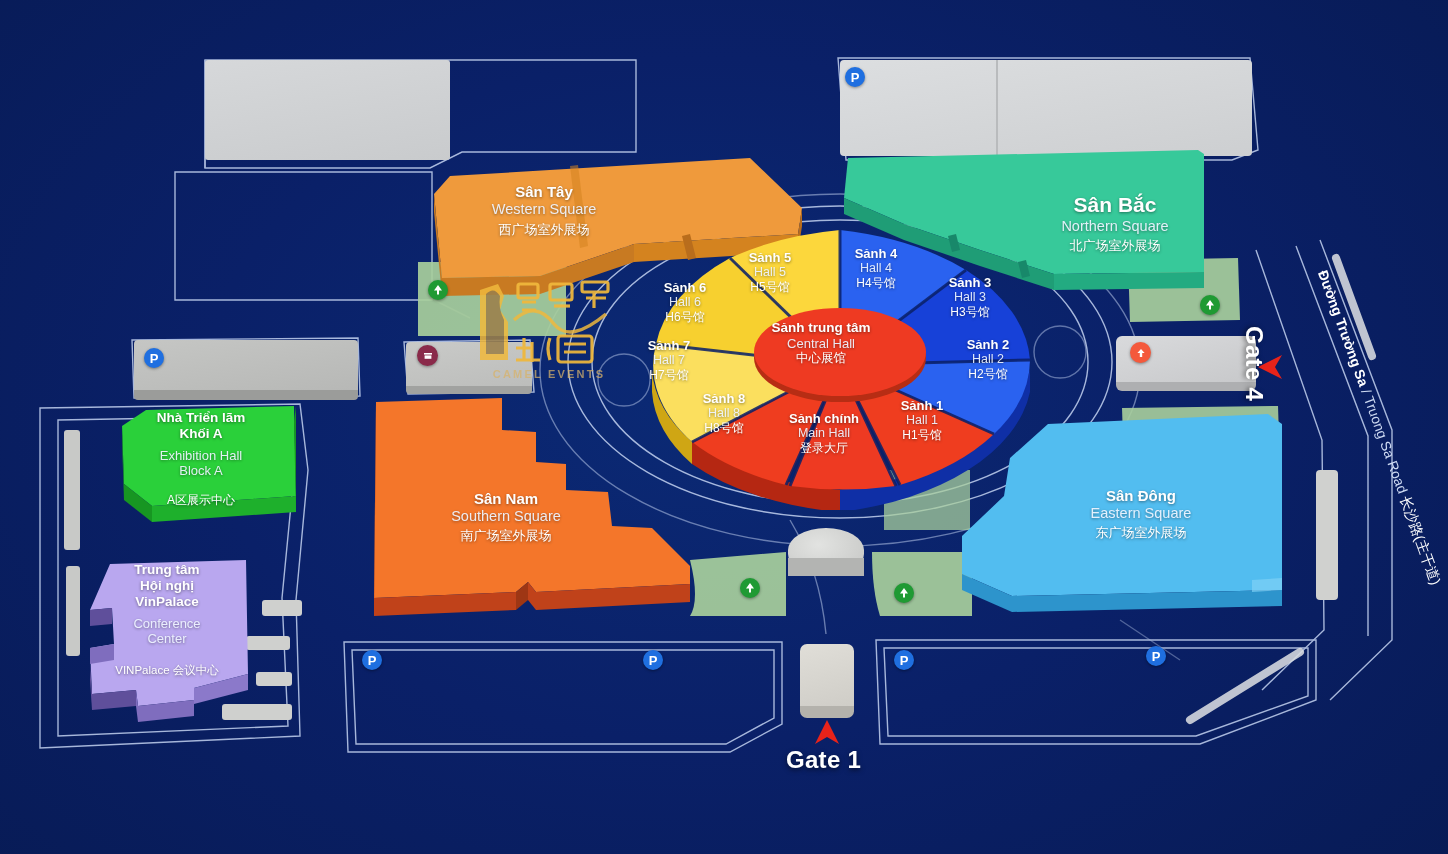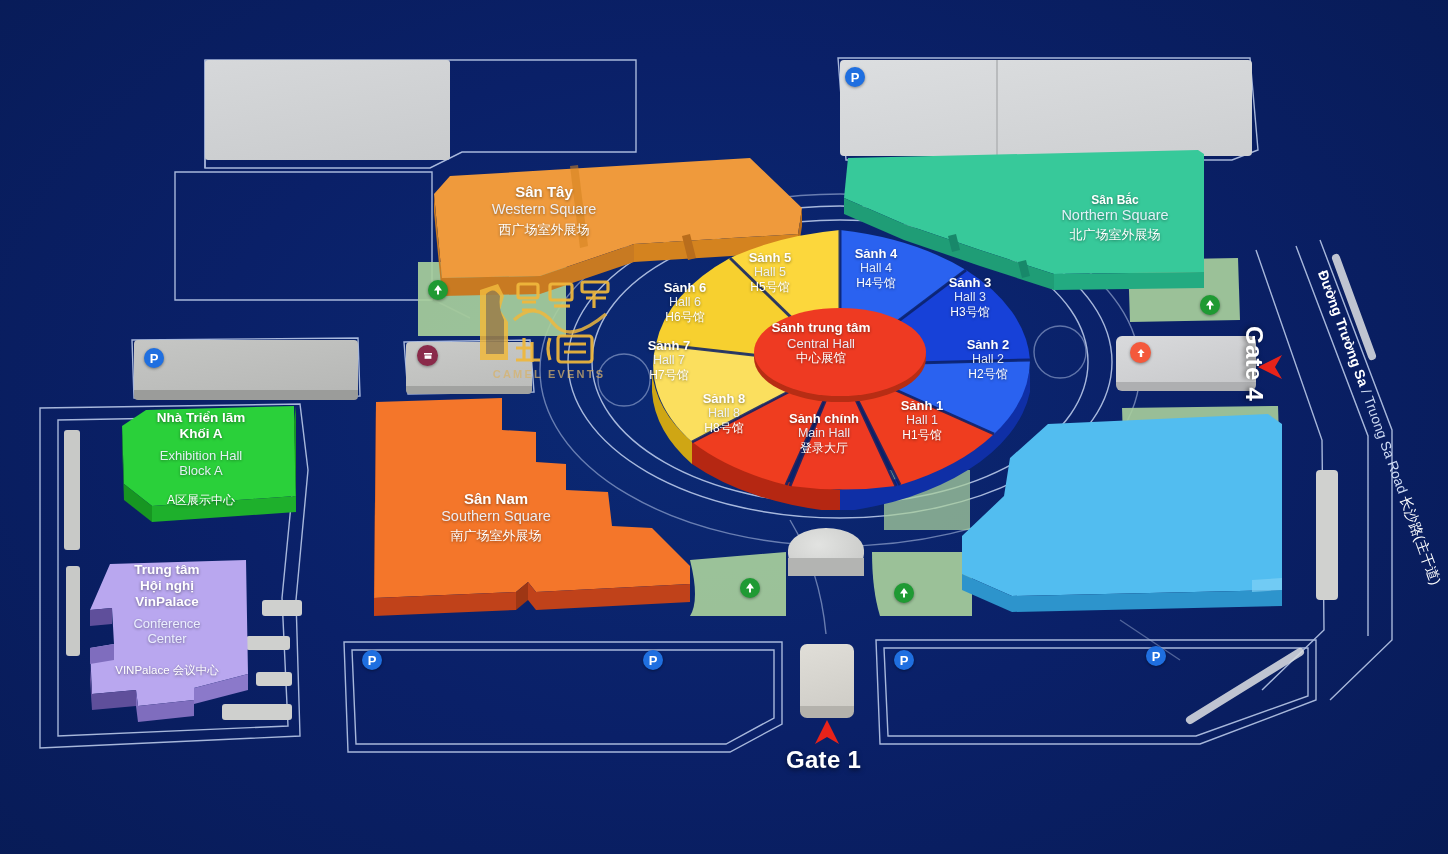--- a/index.html
+++ b/index.html
@@ -208,47 +208,52 @@
   <svg class="abs" style="left:840px;top:142px;width:410px;height:160px;z-index:22;" viewBox="0 0 410 160">
     <path d="M8 16 L358 8 L364 12 L364 130 L214 132 L140 108 L64 82 L4 56 Z" fill="#37c99a"></path>
     <path d="M4 56 L64 82 L64 98 L4 72 Z" fill="#1f9d76"></path>
     <path d="M64 82 L140 108 L140 124 L64 98 Z" fill="#1f9d76"></path>
     <path d="M140 108 L214 132 L214 148 L140 124 Z" fill="#1f9d76"></path>
     <path d="M214 132 L364 130 L364 146 L214 148 Z" fill="#23ab81"></path>
     <path d="M108 94 L112 110 L120 108 L116 92 Z" fill="#18886a"></path>
     <path d="M178 120 L182 136 L190 134 L186 118 Z" fill="#18886a"></path>
   </svg>
   <div class="lbl" style="left:1014px;top:193px;width:202px;">
-    <div class="vi" style="font-size:12px;">Sân Bắc</div>
+    <div class="vi" style="font-size:21px;">Sân Bắc</div>
     <div class="en" style="font-size:14.5px;">Northern Square</div>
     <div class="zh" style="font-size:13px;margin-top:3px;">北广场室外展场</div>
   </div>
 
   <svg class="abs" style="left:360px;top:386px;width:350px;height:240px;z-index:22;" viewBox="0 0 350 240">
     <path d="M16 16 L142 12 L142 44 L176 46 L176 76 L206 78 L206 104 L248 106 L252 140 L292 142 L330 180
              L330 198 L176 206 L168 196 L156 206 L14 212 Z" fill="#f4762a"></path>
     <path d="M14 212 L14 230 L156 224 L156 206 Z" fill="#c0421a"></path>
     <path d="M156 206 L168 196 L168 214 L156 224 Z" fill="#9e3614"></path>
     <path d="M168 196 L176 206 L176 224 L168 214 Z" fill="#c0421a"></path>
     <path d="M176 206 L330 198 L330 216 L176 224 Z" fill="#c0421a"></path>
     <path d="M16 16 L16 34 L14 230 L14 212 Z" fill="#c0421a"></path>
   </svg>
-  <div class="lbl" style="left:396px;top:490px;width:200px;text-align:center;">
+  <div class="lbl" style="left:406px;top:490px;width:200px;text-align:center;">
     <div class="vi" style="font-size:15px;">Sân Nam</div>
     <div class="en" style="font-size:14.5px;">Southern Square</div>
     <div class="zh" style="font-size:13px;margin-top:3px;">南广场室外展场</div>
   </div>
 
   <svg class="abs" style="left:952px;top:400px;width:340px;height:220px;z-index:22;" viewBox="0 0 340 220">
     <path d="M10 136 L52 96 L58 58 L96 24 L316 14 L330 24 L330 190 L60 196 L10 174 Z" fill="#52bdf0"></path>
     <path d="M10 174 L10 190 L60 212 L60 196 Z" fill="#2d94cc"></path>
     <path d="M60 196 L330 190 L330 206 L60 212 Z" fill="#2d94cc"></path>
     <path d="M330 24 L330 190 L330 206 L330 40 Z" fill="#1f7fb5"></path>
     <path d="M300 180 L330 178 L330 190 L300 192 Z" fill="#7fd2f5" opacity=".7"></path>
   </svg>
+  <div class="lbl" style="left:1040px;top:487px;width:202px;">
+    <div class="vi" style="font-size:15px;">Sân Đông</div>
+    <div class="en" style="font-size:14.5px;">Eastern Square</div>
+    <div class="zh" style="font-size:13px;margin-top:3px;">东广场室外展场</div>
+  </div>
 
   <svg class="abs" style="left:108px;top:400px;width:200px;height:130px;z-index:24;" viewBox="0 0 200 130">
     <path d="M38 10 L186 6 L188 96 L44 106 L16 84 L14 26 Z" fill="#2ad03a"></path>
     <path d="M14 26 L16 84 L16 100 L14 42 Z" fill="#179622"></path>
     <path d="M16 84 L44 106 L44 122 L16 100 Z" fill="#179622"></path>
     <path d="M44 106 L188 96 L188 112 L44 122 Z" fill="#1eb02c"></path>
     <path d="M188 6 L188 96 L188 112 L186 22 Z" fill="#179622"></path>
   </svg>
   <div class="lbl" style="left:122px;top:410px;width:158px;">
     <div class="vi" style="font-size:13.5px;">Nhà Triển lãm</div>

